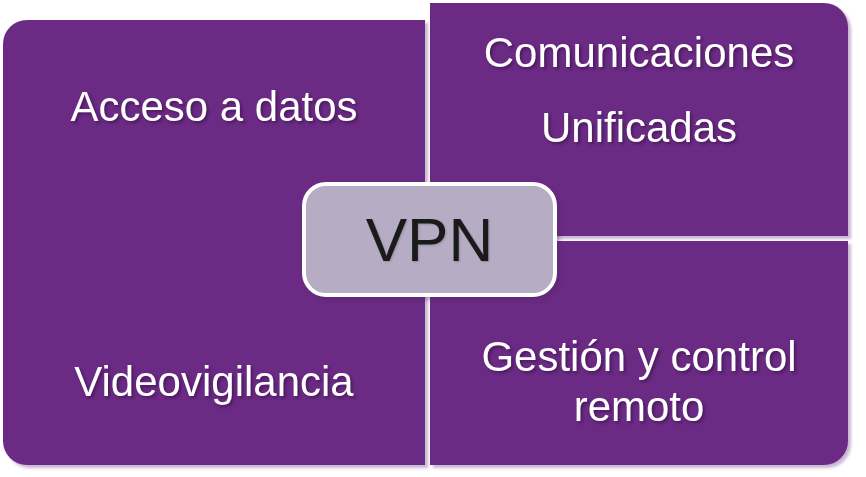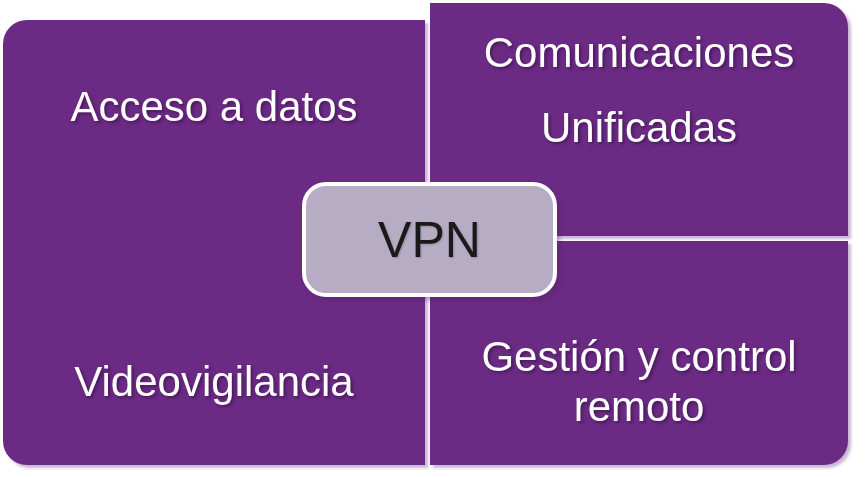--- a/index.html
+++ b/index.html
@@ -64,21 +64,21 @@
     left: 302px; top: 182px;
     width: 255px; height: 115px;
     background: var(--center-fill);
     border: 4px solid var(--center-border);
     border-radius: 24px;
     box-shadow: 3px 3px 4px rgba(70, 40, 90, 0.35);
     display: flex;
     align-items: center;
     justify-content: center;
     color: var(--center-text);
-    font-size: 50px;
+    font-size: 62px;
     text-shadow: 1px 1px 2px rgba(0, 0, 0, 0.2);
   }
 </style>
 </head>
 <body>
 
 <div class="canvas">
 
   <div class="quadrant tl">
     <div class="q-label">

